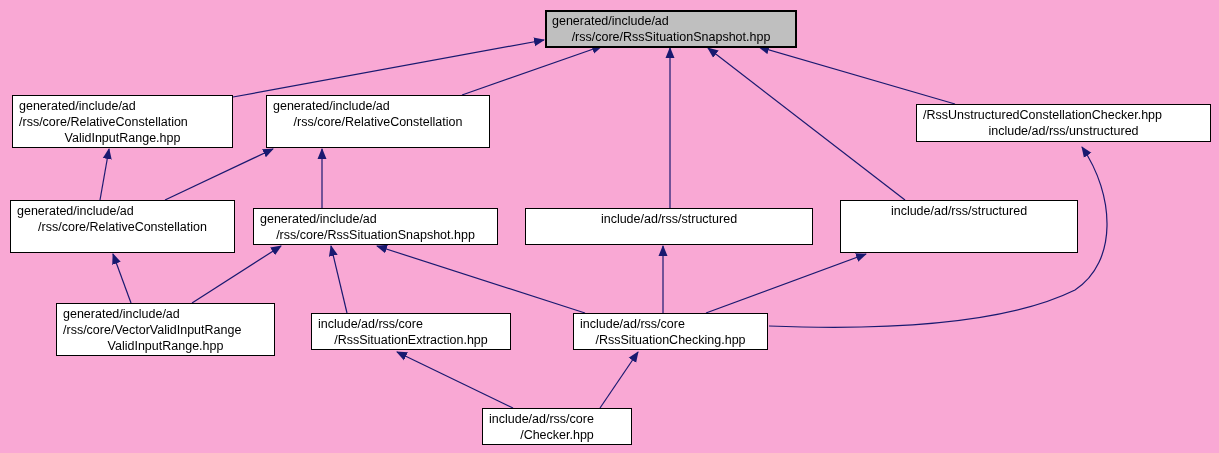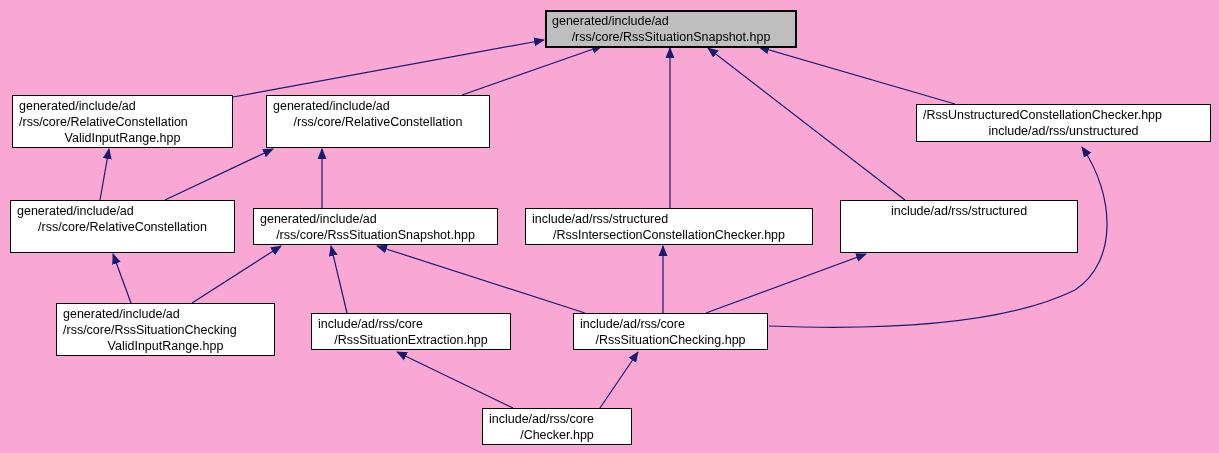--- a/index.html
+++ b/index.html
@@ -106,30 +106,29 @@
     <span class="line">/rss/core/RelativeConstellation</span>
   </div>
 
   <div class="node" id="n-snap">
     <span class="line">generated/include/ad</span>
     <span class="line">/rss/core/RssSituationSnapshot.hpp</span>
   </div>
 
   <div class="node" id="n-inter">
     <span class="line">include/ad/rss/structured</span>
-    <span class="line">/RssIntersectionConstellationChecker.hpp</span>
   </div>
 
   <div class="node" id="n-noninter">
     <span class="line">include/ad/rss/structured</span>
   </div>
 
   <div class="node" id="n-svir">
     <span class="line">generated/include/ad</span>
-    <span class="line">/rss/core/RssSituationChecking</span>
+    <span class="line">/rss/core/VectorValidInputRange</span>
     <span class="line">ValidInputRange.hpp</span>
   </div>
 
   <div class="node" id="n-extr">
     <span class="line">include/ad/rss/core</span>
     <span class="line">/RssSituationExtraction.hpp</span>
   </div>
 
   <div class="node" id="n-check">
     <span class="line">include/ad/rss/core</span>

